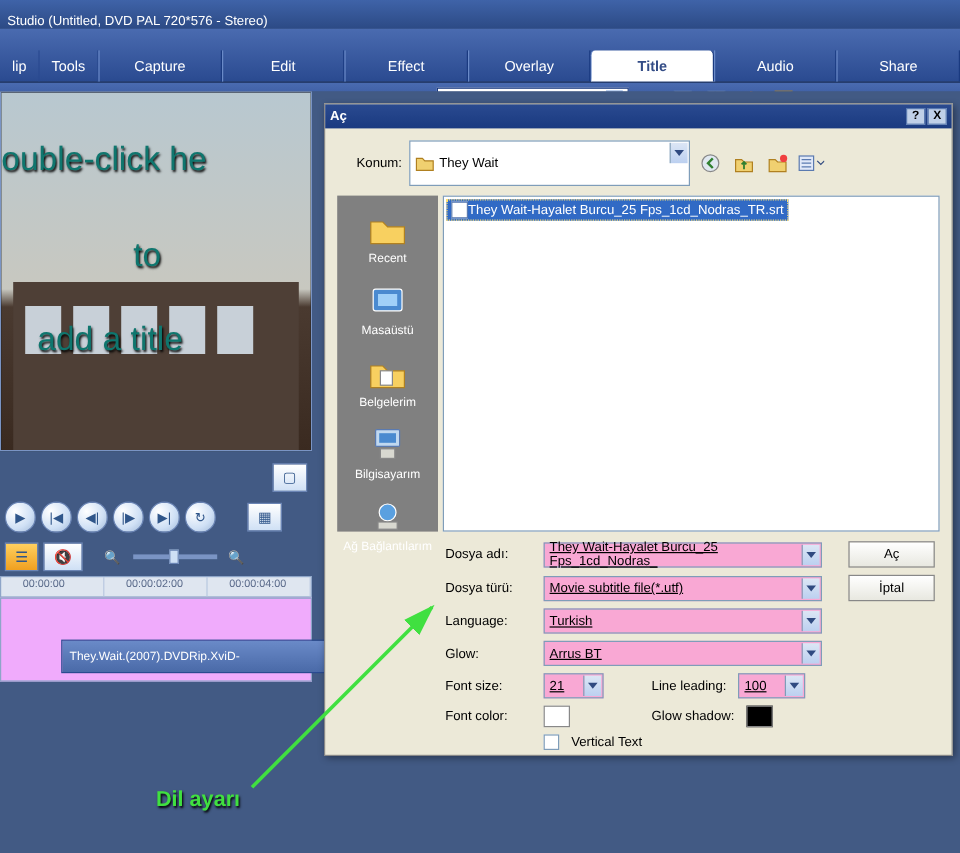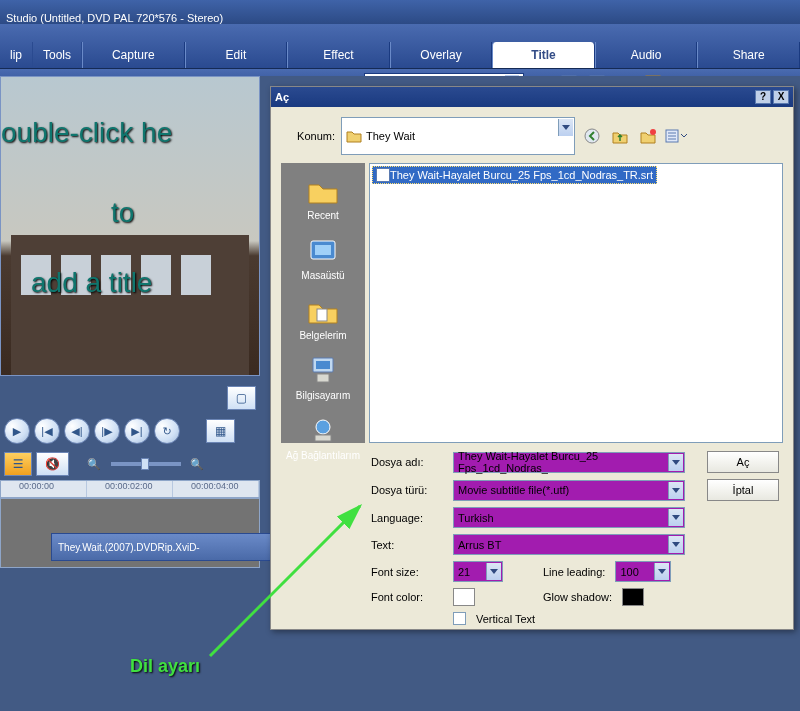--- a/index.html
+++ b/index.html
@@ -27,21 +27,21 @@
 .preview .ov { position: absolute; color: #0f766e; font-size: 28px; text-shadow: 1px 1px 2px #000; white-space: nowrap; }
 
 .transport { position: absolute; left: 0; top: 306px; width: 260px; }
 .transport .row { display: flex; align-items: center; gap: 4px; padding: 4px; }
 .circlebtn { width: 26px; height: 26px; border-radius: 50%; background: radial-gradient(circle at 30% 30%, #fff, #cfe0f5 60%, #a0b8d8); border: 1px solid #6b85b5; display: flex; align-items: center; justify-content: center; color: #30568a; font-size: 11px; }
 .sqbtn { height: 24px; background: linear-gradient(#fff,#cfe0f5); border: 1px solid #6b85b5; display: flex; align-items: center; justify-content: center; padding: 0 8px; color: #30568a; font-size: 12px; }
 .zoom { display: inline-block; width: 70px; height: 4px; background: #7a94c4; position: relative; margin: 0 6px; }
 .zoom .knob { position: absolute; top: -4px; left: 30px; width: 8px; height: 12px; background: #cfe0f5; border: 1px solid #6b85b5; }
 .ruler { background: #dfe6f0; height: 18px; border: 1px solid #8ea5c8; display: flex; font-size: 9px; color: #5a6a8a; }
 .ruler div { flex: 1; border-right: 1px solid #b8c8e0; padding-left: 18px; }
-.timeline { background: #737373; height: 70px; border: 1px solid #8ea5c8; position: relative; }
+.timeline { background: #f0abfc; height: 70px; border: 1px solid #8ea5c8; position: relative; }
 .clip { position: absolute; top: 34px; left: 50px; height: 28px; width: 250px; background: linear-gradient(#6a8ac8,#4a6aa8); color: #fff; font-size: 10px; display: flex; align-items: center; padding: 0 6px; border: 1px solid #2a4a90; }
 
 
 .dialog { position: absolute; left: 270px; top: 10px; width: 524px; height: 544px; background: #ece9d8; border: 1px solid #888; box-shadow: 2px 2px 6px rgba(0,0,0,.4); }
 .dlg-title { background: linear-gradient(#2a4a90,#1a3a80); color: #fff; height: 20px; display: flex; align-items: center; padding: 0 4px; font-size: 11px; font-weight: bold; }
 .dlg-title .tbtn { width: 16px; height: 14px; background: #c0d0e8; border: 1px solid #5a7ab0; color: #000; font-size: 10px; text-align: center; line-height: 12px; margin-left: 2px; }
 .dlg-body { padding: 10px 10px 0 10px; }
 .dlg-row { display: flex; align-items: center; gap: 6px; margin-bottom: 8px; }
 .dlg-row label { width: 54px; text-align: right; font-size: 11px; }
 .dlg-combo { flex: 1; background: #fff; border: 1px solid #7f9db9; height: 38px; display: flex; align-items: center; padding: 0 4px; font-size: 11px; position: relative; }
@@ -52,21 +52,21 @@
 .places { width: 84px; background: #808080; display: flex; flex-direction: column; align-items: center; gap: 14px; padding: 12px 0; }
 .place { text-align: center; color: #fff; font-size: 10px; }
 .place .picon { width: 32px; height: 32px; margin: 0 auto 3px; display: flex; align-items: center; justify-content: center; }
 .filelist { flex: 1; background: #fff; border: 1px solid #7f9db9; margin-left: 4px; position: relative; }
 .filelist .selitem { position: absolute; top: 2px; left: 2px; display: flex; align-items: center; background: #316ac5; color: #fff; font-size: 11px; padding: 1px 3px; gap: 0; border: 1px dotted #ffe070; }
 .fileicon { width: 14px; height: 14px; background: #fff; border: 1px solid #5a7ab0; }
 
 .dlg-bottom { padding: 8px 4px 0 90px; }
 .brow { display: flex; align-items: center; margin-bottom: 6px; gap: 10px; }
 .brow .blabel { width: 72px; font-size: 11px; }
-.dlg-input { position: relative; background: #a21caf; border: 1px solid #7f9db9; height: 21px; display: flex; align-items: center; padding: 0 4px; font-size: 11px; }
+.dlg-input { position: relative; background: #f9a8d4; border: 1px solid #7f9db9; height: 21px; display: flex; align-items: center; padding: 0 4px; font-size: 11px; text-decoration: underline; }
 .dlg-input.w1 { width: 232px; }
 .dlg-input.w2 { width: 50px; }
 .dlg-input.w3 { width: 56px; }
 .btn { width: 72px; height: 22px; background: linear-gradient(#fff,#e8e8e0); border: 1px solid #888; font-size: 11px; text-align: center; line-height: 20px; }
 .swatch { width: 22px; height: 18px; border: 1px solid #888; }
 .chk { width: 13px; height: 13px; border: 1px solid #7f9db9; background: #fff; display: inline-block; }
 
 .annotation { position: absolute; left: 130px; top: 580px; color: #40e040; font-size: 18px; font-weight: bold; text-shadow: 1px 1px 2px #000; }
 .arrow-svg { position: absolute; left: 200px; top: 420px; pointer-events: none; }
 
@@ -304,21 +304,21 @@
         <div class="brow">
           <span class="blabel">Language:</span>
           <div class="dlg-input w1">
               <span>Turkish</span>
               <span class="arrow">
                 <span class="tri"></span>
               </span>
             </div>
         </div>
         <div class="brow">
-          <span class="blabel">Text:</span>
+          <span class="blabel">Glow:</span>
           <div class="dlg-input w1">
               <span>Arrus BT</span>
               <span class="arrow">
                 <span class="tri"></span>
               </span>
             </div>
         </div>
         <div class="brow">
           <span class="blabel">Font size:</span>
           <div class="dlg-input w2">

